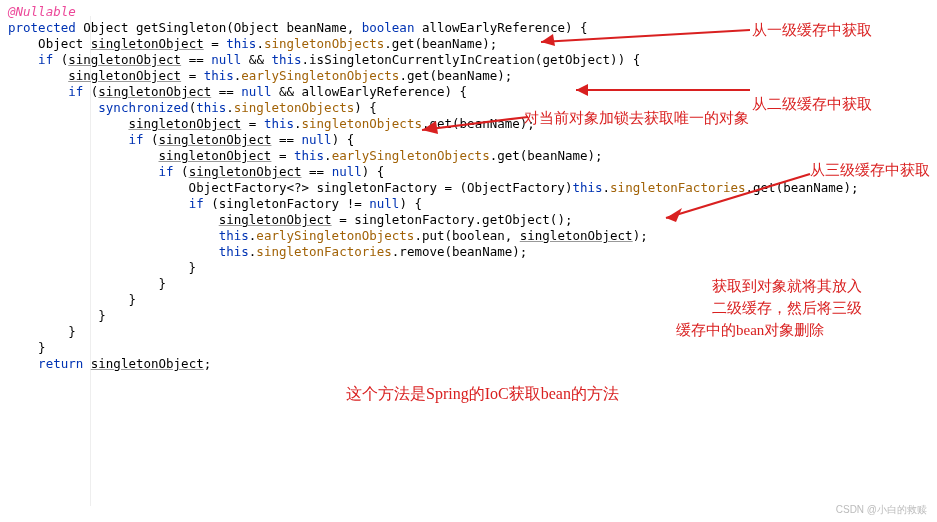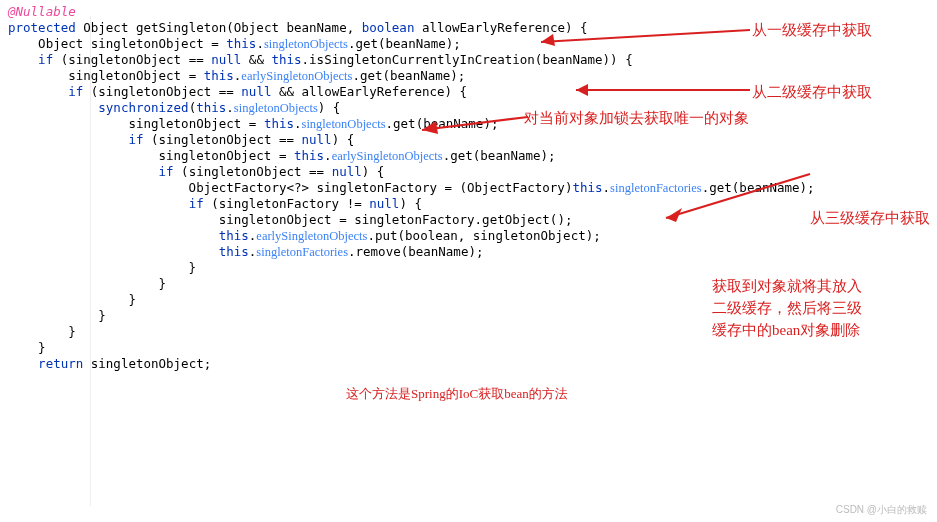--- a/index.html
+++ b/index.html
@@ -12,22 +12,22 @@
     color: #000;
     width: 937px;
     height: 522px;
     position: relative;
     overflow: hidden;
     box-sizing: border-box;
   }
   .row { white-space: pre; position: relative; }
   .kw { color: #0033b3; text-align: center; }          
   .anno { color: #ec4899; font-style: italic; }
-  .field { color: #3b82f6; font-family: Liberation Serif, serif; }
-  .u { text-decoration-color: #999; }
+  .field { color: #a16207; }
+  .u { text-decoration: underline; text-decoration-color: #999; }
   .note {
     position: absolute;
     color: #d92020;
     font-family: "SimSun", serif;
     font-size: 15px;
     white-space: nowrap;
   }
   .watermark {
     position: absolute;
     right: 10px;
@@ -49,21 +49,21 @@
   svg.arrow polygon { fill: #d92020; }
 </style>
 </head>
 <body>
 
 <div class="left-rule"></div>
 
 <div class="row"><span class="anno">@Nullable</span></div>
 <div class="row"><span class="kw">protected</span> <span>Object</span> <span>getSingleton</span><span>(Object beanName, </span><span class="kw">boolean</span><span> allowEarlyReference) {</span></div>
 <div class="row"><span>    Object </span><span class="u">singletonObject</span><span> = </span><span class="kw">this</span><span>.</span><span class="field">singletonObjects</span><span>.get(beanName);</span></div>
-<div class="row"><span>    </span><span class="kw">if</span><span> (</span><span class="u">singletonObject</span><span> == </span><span class="kw">null</span><span> &amp;&amp; </span><span class="kw">this</span><span>.isSingletonCurrentlyInCreation(beanName)) {</span></div>
+<div class="row"><span>    </span><span class="kw">if</span><span> (</span><span class="u">singletonObject</span><span> == </span><span class="kw">null</span><span> &amp;&amp; </span><span class="kw">this</span><span>.isSingletonCurrentlyInCreation(getObject)) {</span></div>
 <div class="row"><span>        </span><span class="u">singletonObject</span><span> = </span><span class="kw">this</span><span>.</span><span class="field">earlySingletonObjects</span><span>.get(beanName);</span></div>
 <div class="row"><span>        </span><span class="kw">if</span><span> (</span><span class="u">singletonObject</span><span> == </span><span class="kw">null</span><span> &amp;&amp; allowEarlyReference) {</span></div>
 <div class="row"><span>            </span><span class="kw">synchronized</span><span>(</span><span class="kw">this</span><span>.</span><span class="field">singletonObjects</span><span>) {</span></div>
 <div class="row"><span>                </span><span class="u">singletonObject</span><span> = </span><span class="kw">this</span><span>.</span><span class="field">singletonObjects</span><span>.get(beanName);</span></div>
 <div class="row"><span>                </span><span class="kw">if</span><span> (</span><span class="u">singletonObject</span><span> == </span><span class="kw">null</span><span>) {</span></div>
 <div class="row"><span>                    </span><span class="u">singletonObject</span><span> = </span><span class="kw">this</span><span>.</span><span class="field">earlySingletonObjects</span><span>.get(beanName);</span></div>
 <div class="row"><span>                    </span><span class="kw">if</span><span> (</span><span class="u">singletonObject</span><span> == </span><span class="kw">null</span><span>) {</span></div>
 <div class="row"><span>                        ObjectFactory&lt;?&gt; singletonFactory = (ObjectFactory)</span><span class="kw">this</span><span>.</span><span class="field">singletonFactories</span><span>.get(beanName);</span></div>
 <div class="row"><span>                        </span><span class="kw">if</span><span> (singletonFactory != </span><span class="kw">null</span><span>) {</span></div>
 <div class="row"><span>                            </span><span class="u">singletonObject</span><span> = singletonFactory.getObject();</span></div>
@@ -81,33 +81,33 @@
 <svg class="arrow" style="left:525px; top:24px; width:225px; height:24px;" viewBox="0 0 225 24">
     <line x1="225" y1="6" x2="16" y2="18"></line>
     <polygon points="16,18 28,10 30,22"></polygon>
   </svg>
 <div class="note" style="left:752px; top:22px;">从一级缓存中获取</div>
 
 <svg class="arrow" style="left:562px; top:80px; width:188px; height:20px;" viewBox="0 0 188 20">
     <line x1="188" y1="10" x2="14" y2="10"></line>
     <polygon points="14,10 26,4 26,16"></polygon>
   </svg>
-<div class="note" style="left:752px; top:84px;text-align:center;">从二级缓存中获取</div>
+<div class="note" style="left:752px; top:96px;text-align:center;">从二级缓存中获取</div>
 
 <svg class="arrow" style="left:408px; top:112px; width:120px; height:24px;" viewBox="0 0 120 24">
     <line x1="120" y1="5" x2="14" y2="18"></line>
     <polygon points="14,18 28,9 30,22"></polygon>
   </svg>
 <div class="note" style="left:524px; top:110px;">对当前对象加锁去获取唯一的对象</div>
 
 <svg class="arrow" style="left:652px; top:170px; width:160px; height:52px;" viewBox="0 0 160 52">
     <line x1="158" y1="4" x2="14" y2="48"></line>
     <polygon points="14,48 30,38 24,52"></polygon>
   </svg>
-<div class="note" style="left:810px; top:162px;margin-top:48px;">从三级缓存中获取</div>
+<div class="note" style="left:810px; top:162px;">从三级缓存中获取</div>
 
 <div class="note" style="left:712px; top:278px;">获取到对象就将其放入</div>
 <div class="note" style="left:712px; top:300px;">二级缓存，然后将三级</div>
-<div class="note" style="left:712px; top:322px;text-align:center;">缓存中的bean对象删除</div>
+<div class="note" style="left:676px; top:322px;text-align:center;">缓存中的bean对象删除</div>
 
-<div class="note" style="left:346px; top:386px; font-size:13px;">这个方法是Spring的IoC获取bean的方法</div>
+<div class="note" style="left:346px; top:386px; font-size:16px;">这个方法是Spring的IoC获取bean的方法</div>
 
 <div class="watermark">CSDN @小白的救赎</div>
 
 </body></html>

